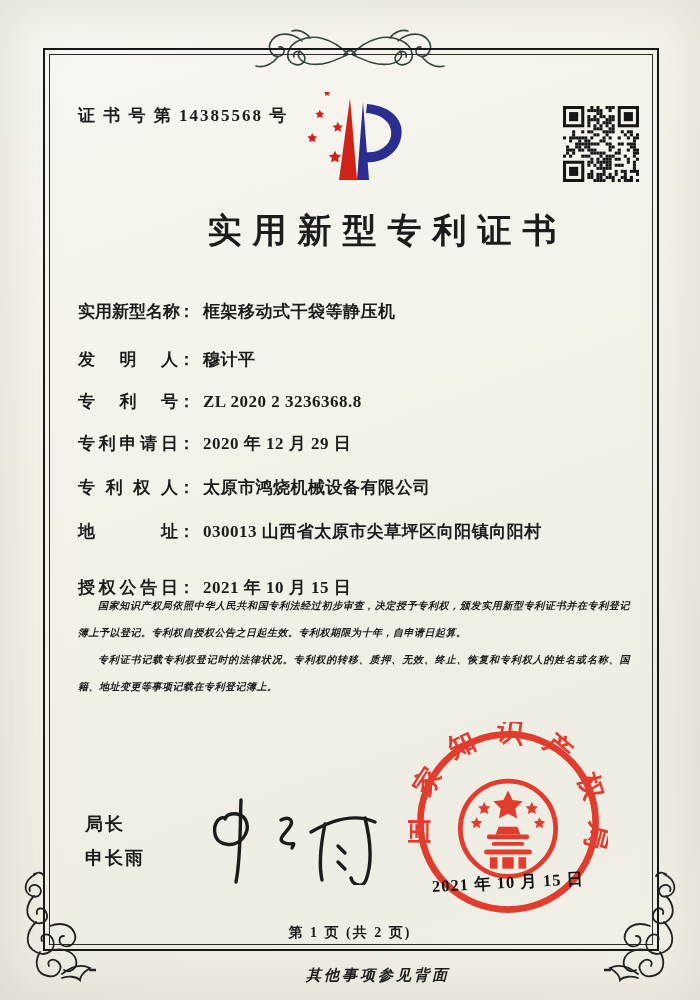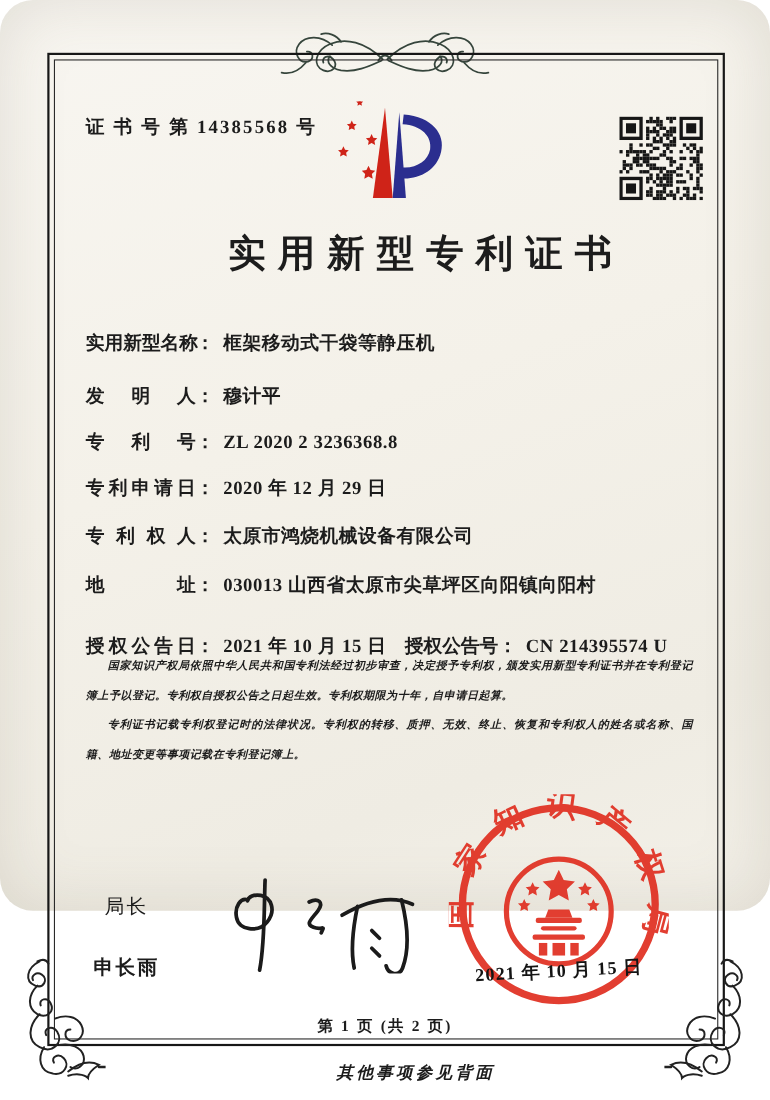--- a/index.html
+++ b/index.html
@@ -2,24 +2,23 @@
 <html><head>
 <meta charset="utf-8">
 <style>
   html,body{margin:0;padding:0;}
   body{
     width:700px;height:1000px;overflow:hidden;
     font-family:"Liberation Serif","DejaVu Serif",serif;
     color:#1c1c1c;
   }
   #paper{
-    position:relative;width:700px;height:828px;
+    position:relative;width:700px;height:1000px;
     background:linear-gradient(160deg,#f8f6f1 0%,#f4f1e9 45%,#efece3 80%,#f3f0e8 100%);
     box-shadow:inset 0 0 60px rgba(120,110,90,.18);
-    border-radius:30px;
   }
   
   .frame-outer{
     position:absolute;left:43px;top:48px;width:612px;height:899px;
     border:2.5px solid #171717;
   }
   .frame-inner{
     position:absolute;left:4px;top:4px;right:4px;bottom:4px;
     border:1px solid #2a2a2a;
   }
@@ -37,22 +36,22 @@
   .flabel{display:inline-block;width:100px;text-align:justify;text-align-last:justify;}
   .fcolon{display:inline-block;margin-right:8px;}
   .fvalue{letter-spacing:.5px;}
   .pair2{position:absolute;left:290px;top:0;}
   .bodytext{
     position:absolute;left:78px;top:592px;width:552px;
     font-size:10px;line-height:27px;font-style:italic;font-weight:bold;
     letter-spacing:.5px;text-align:justify;
   }
   .bodytext p{margin:0;text-indent:2em;}
-  .sig-title{position:absolute;left:95px;top:812px;font-size:18px;font-weight:normal;letter-spacing:2px;}
-  .sig-name{position:absolute;left:85px;top:846px;font-size:18px;font-weight:bold;letter-spacing:2px;margin-top:21px;}
+  .sig-title{position:absolute;left:85px;top:812px;font-size:18px;font-weight:bold;letter-spacing:2px;}
+  .sig-name{position:absolute;left:85px;top:846px;font-size:18px;font-weight:bold;letter-spacing:2px;}
   .signature{position:absolute;left:195px;top:790px;width:185px;height:95px;}
   .seal{position:absolute;left:408px;top:722px;width:200px;height:200px;opacity:.93;}
   .seal-date{
     position:absolute;left:432px;top:872px;font-size:16.5px;font-weight:bold;color:#141414;
     transform:rotate(-3deg);white-space:nowrap;letter-spacing:1px;
   }
   .page-info{position:absolute;left:0;top:924px;width:100%;text-align:center;font-size:14px;font-weight:bold;letter-spacing:2px;}
   .back-note{position:absolute;left:0;top:966px;width:100%;text-align:center;font-size:15px;font-weight:bold;font-style:italic;letter-spacing:3px;padding-left:28px;}
   .flourish-top{position:absolute;left:248px;top:24px;width:204px;height:48px;}
   .corner-bl{position:absolute;left:6px;top:870px;width:90px;height:122px;}
@@ -368,23 +367,20 @@
     <span class="flabel">专利申请日</span><span class="fcolon">：</span><span class="fvalue">2020 年 12 月 29 日</span>
   </div>
   <div class="frow" style="top:476px">
     <span class="flabel">专利权人</span><span class="fcolon">：</span><span class="fvalue">太原市鸿烧机械设备有限公司</span>
   </div>
   <div class="frow" style="top:520px">
     <span class="flabel">地址</span><span class="fcolon">：</span><span class="fvalue">030013 山西省太原市尖草坪区向阳镇向阳村</span>
   </div>
   <div class="frow" style="top:576px">
     <span class="flabel">授权公告日</span><span class="fcolon">：</span><span class="fvalue">2021 年 10 月 15 日</span>
-    <span class="pair2">
-      <span>授权公告号</span><span class="fcolon">：</span><span class="fvalue">CN 214395574 U</span>
-    </span>
   </div>
 
   <div class="bodytext">
     <p>国家知识产权局依照中华人民共和国专利法经过初步审查，决定授予专利权，颁发实用新型专利证书并在专利登记簿上予以登记。专利权自授权公告之日起生效。专利权期限为十年，自申请日起算。</p>
     <p>专利证书记载专利权登记时的法律状况。专利权的转移、质押、无效、终止、恢复和专利权人的姓名或名称、国籍、地址变更等事项记载在专利登记簿上。</p>
   </div>
 
   <div class="sig-title">局长</div>
   <div class="sig-name">申长雨</div>
 

